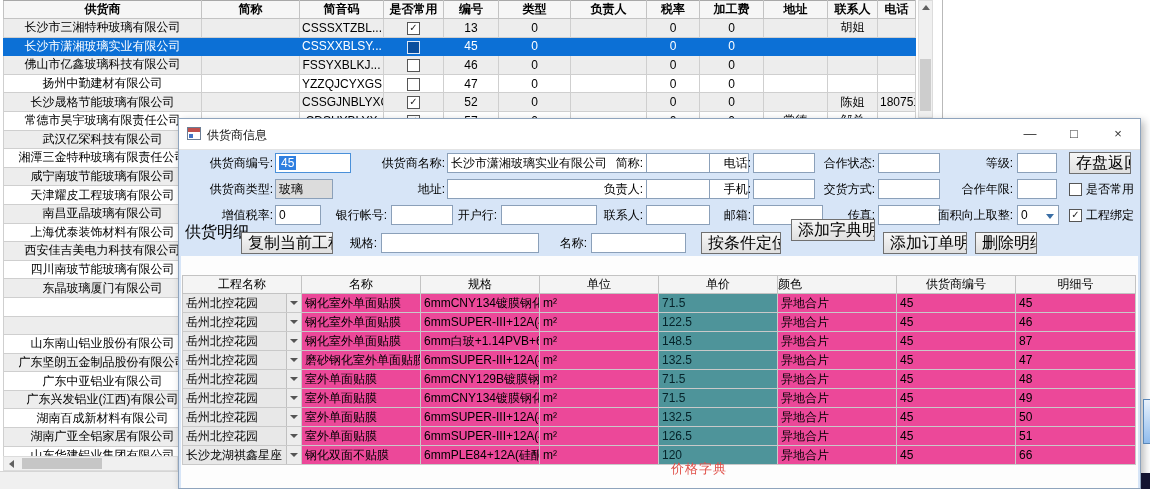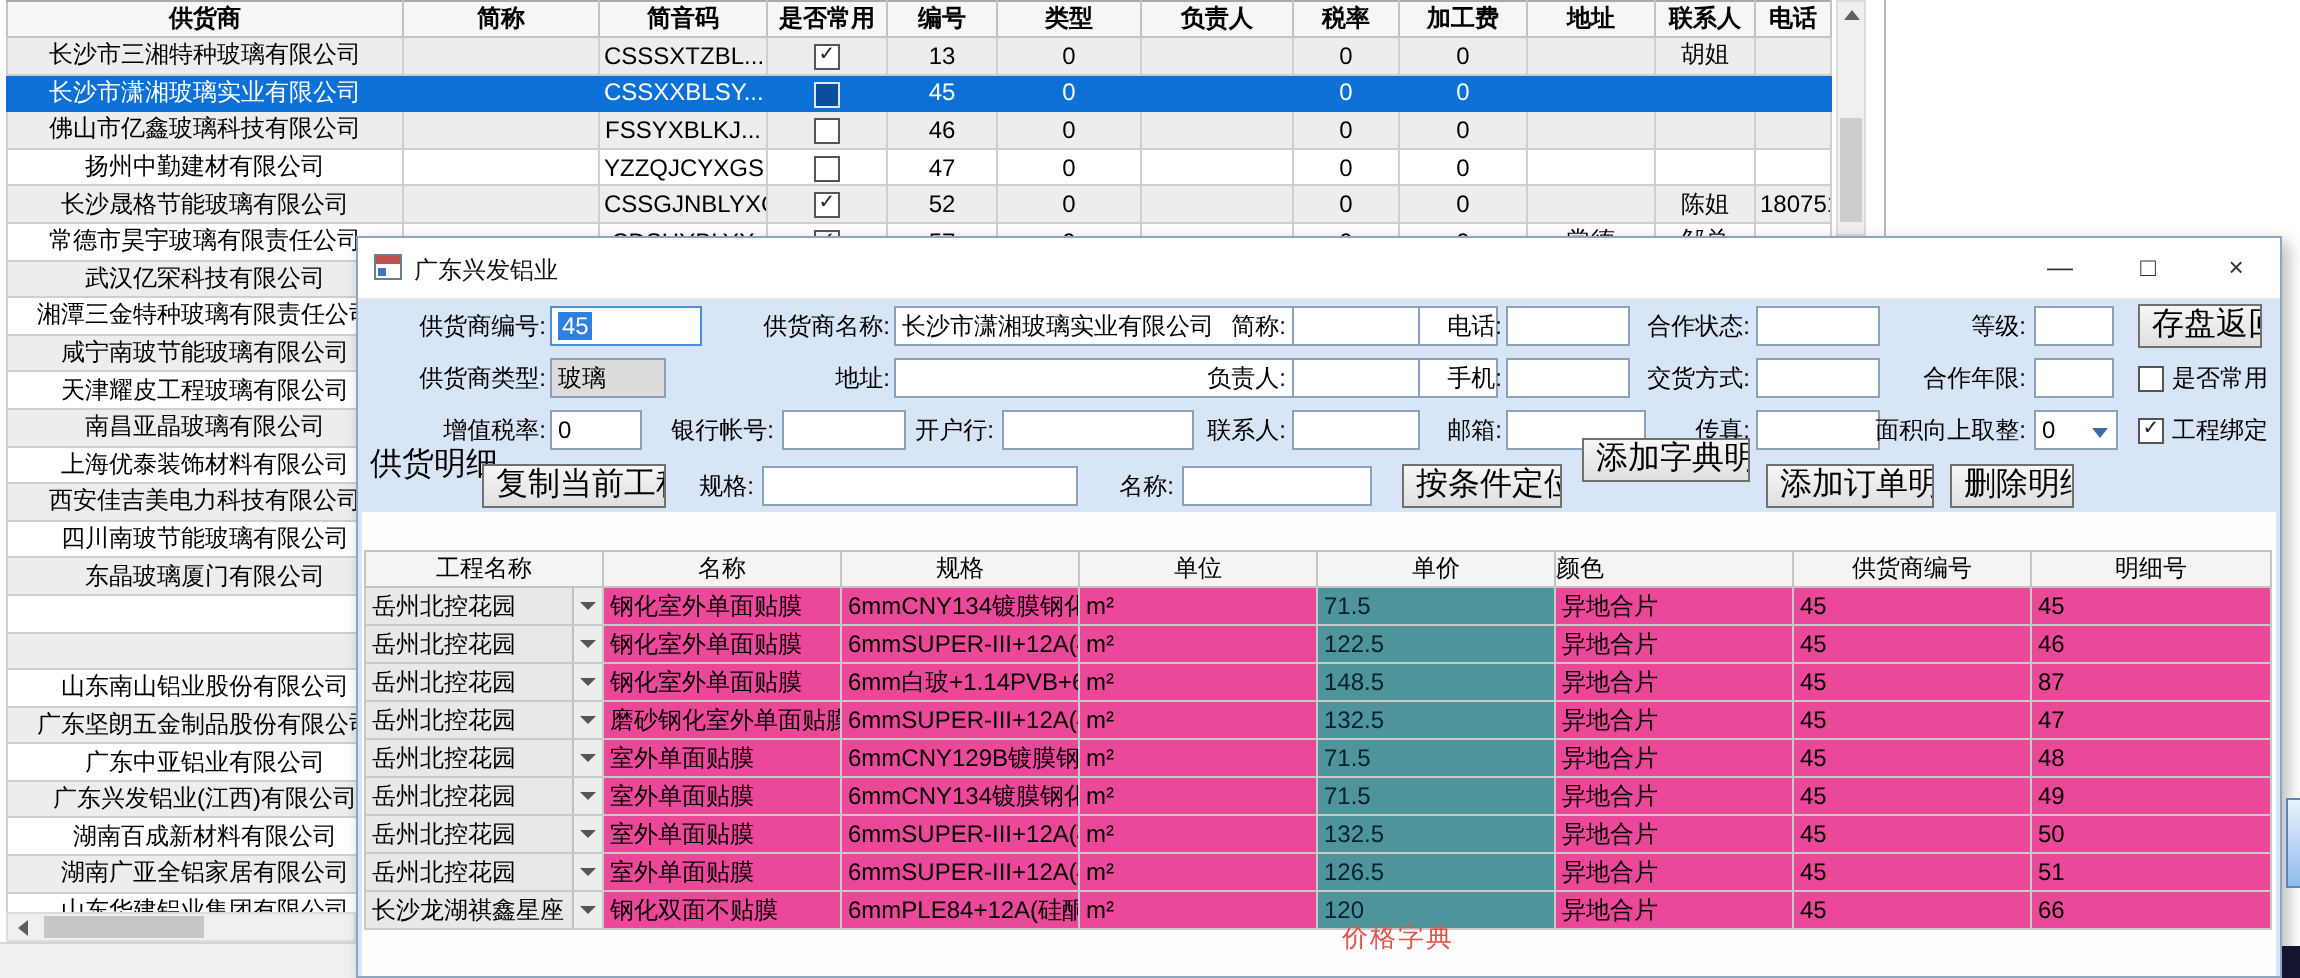--- a/index.html
+++ b/index.html
@@ -469,21 +469,21 @@
   <div class="thumb"></div>
 </div>
 <div class="bottom-strip"></div>
 
 <div class="dialog">
   <div class="titlebar">
     <div class="title-ico">
         <div class="bar"></div>
         <div class="dot"></div>
       </div>
-    <div class="title-txt">广东兴发铝业</div>
+    <div class="title-txt">供货商信息</div>
     <div class="winbtn min">—</div>
     <div class="winbtn max">□</div>
     <div class="winbtn cls">×</div>
   </div>
 
   <div class="fl" style="left:8px;top:34px;width:86px">供货商编号:</div>
   <div class="fi focus" style="left:96px;top:34px;width:76px"><span class="selval">45</span></div>
   <div class="fl" style="left:184px;top:34px;width:82px">供货商名称:</div>
   <div class="fi" style="left:268px;top:34px;width:302px">长沙市潇湘玻璃实业有限公司</div>
   <div class="fl" style="left:412px;top:34px;width:52px;left:412px">简称:</div>

